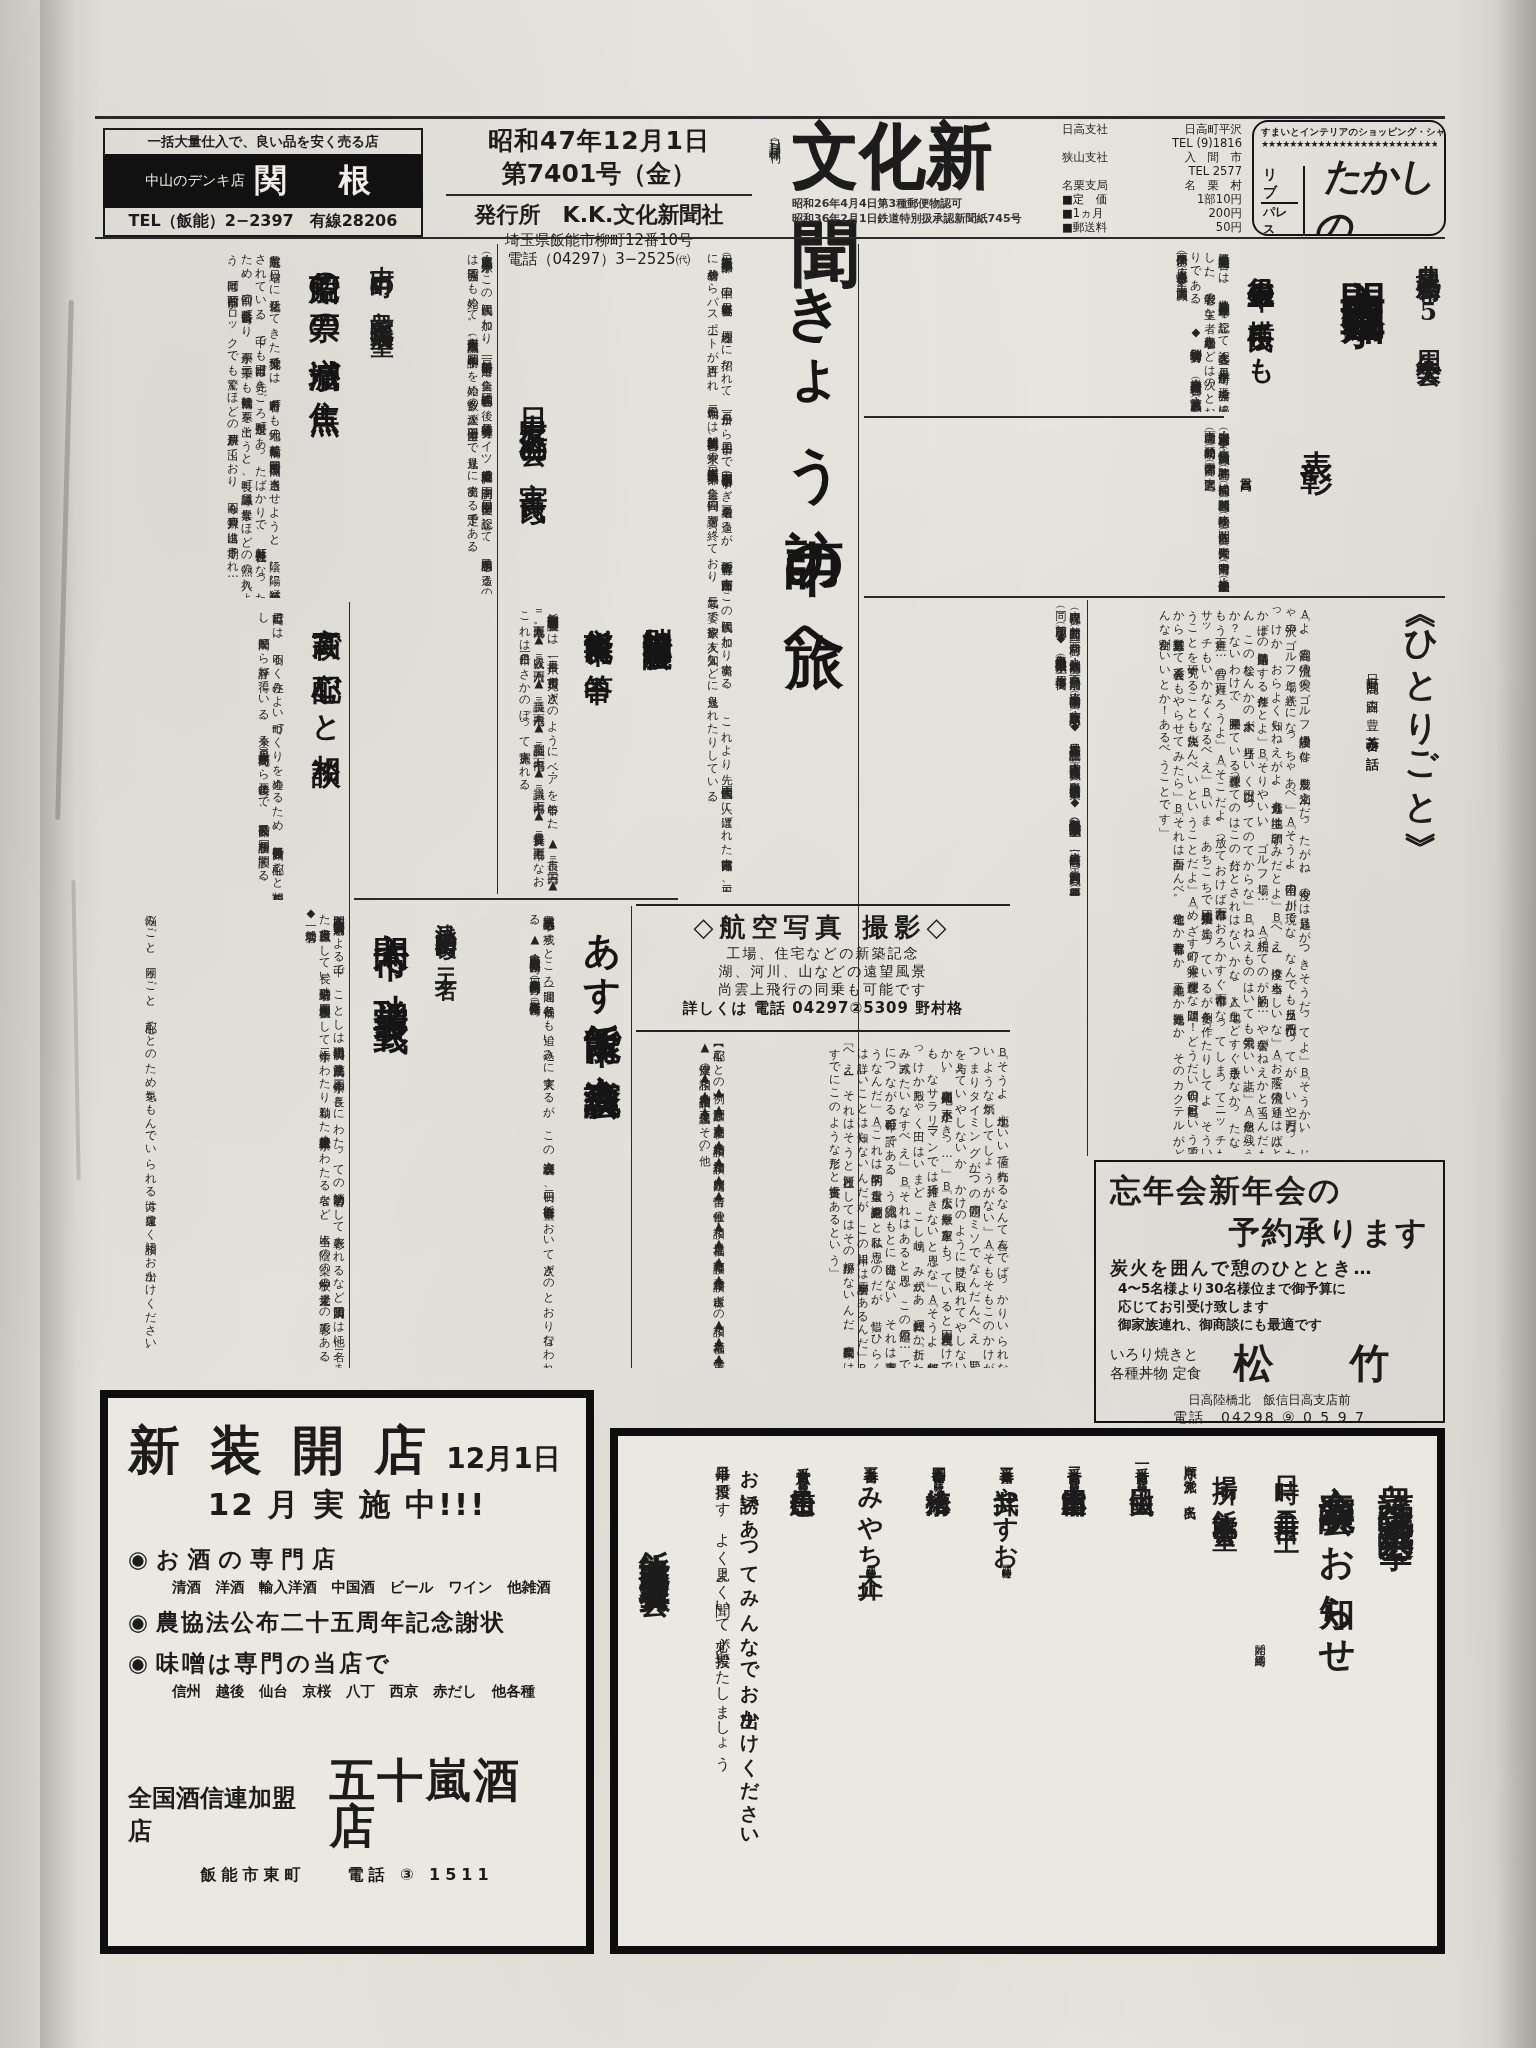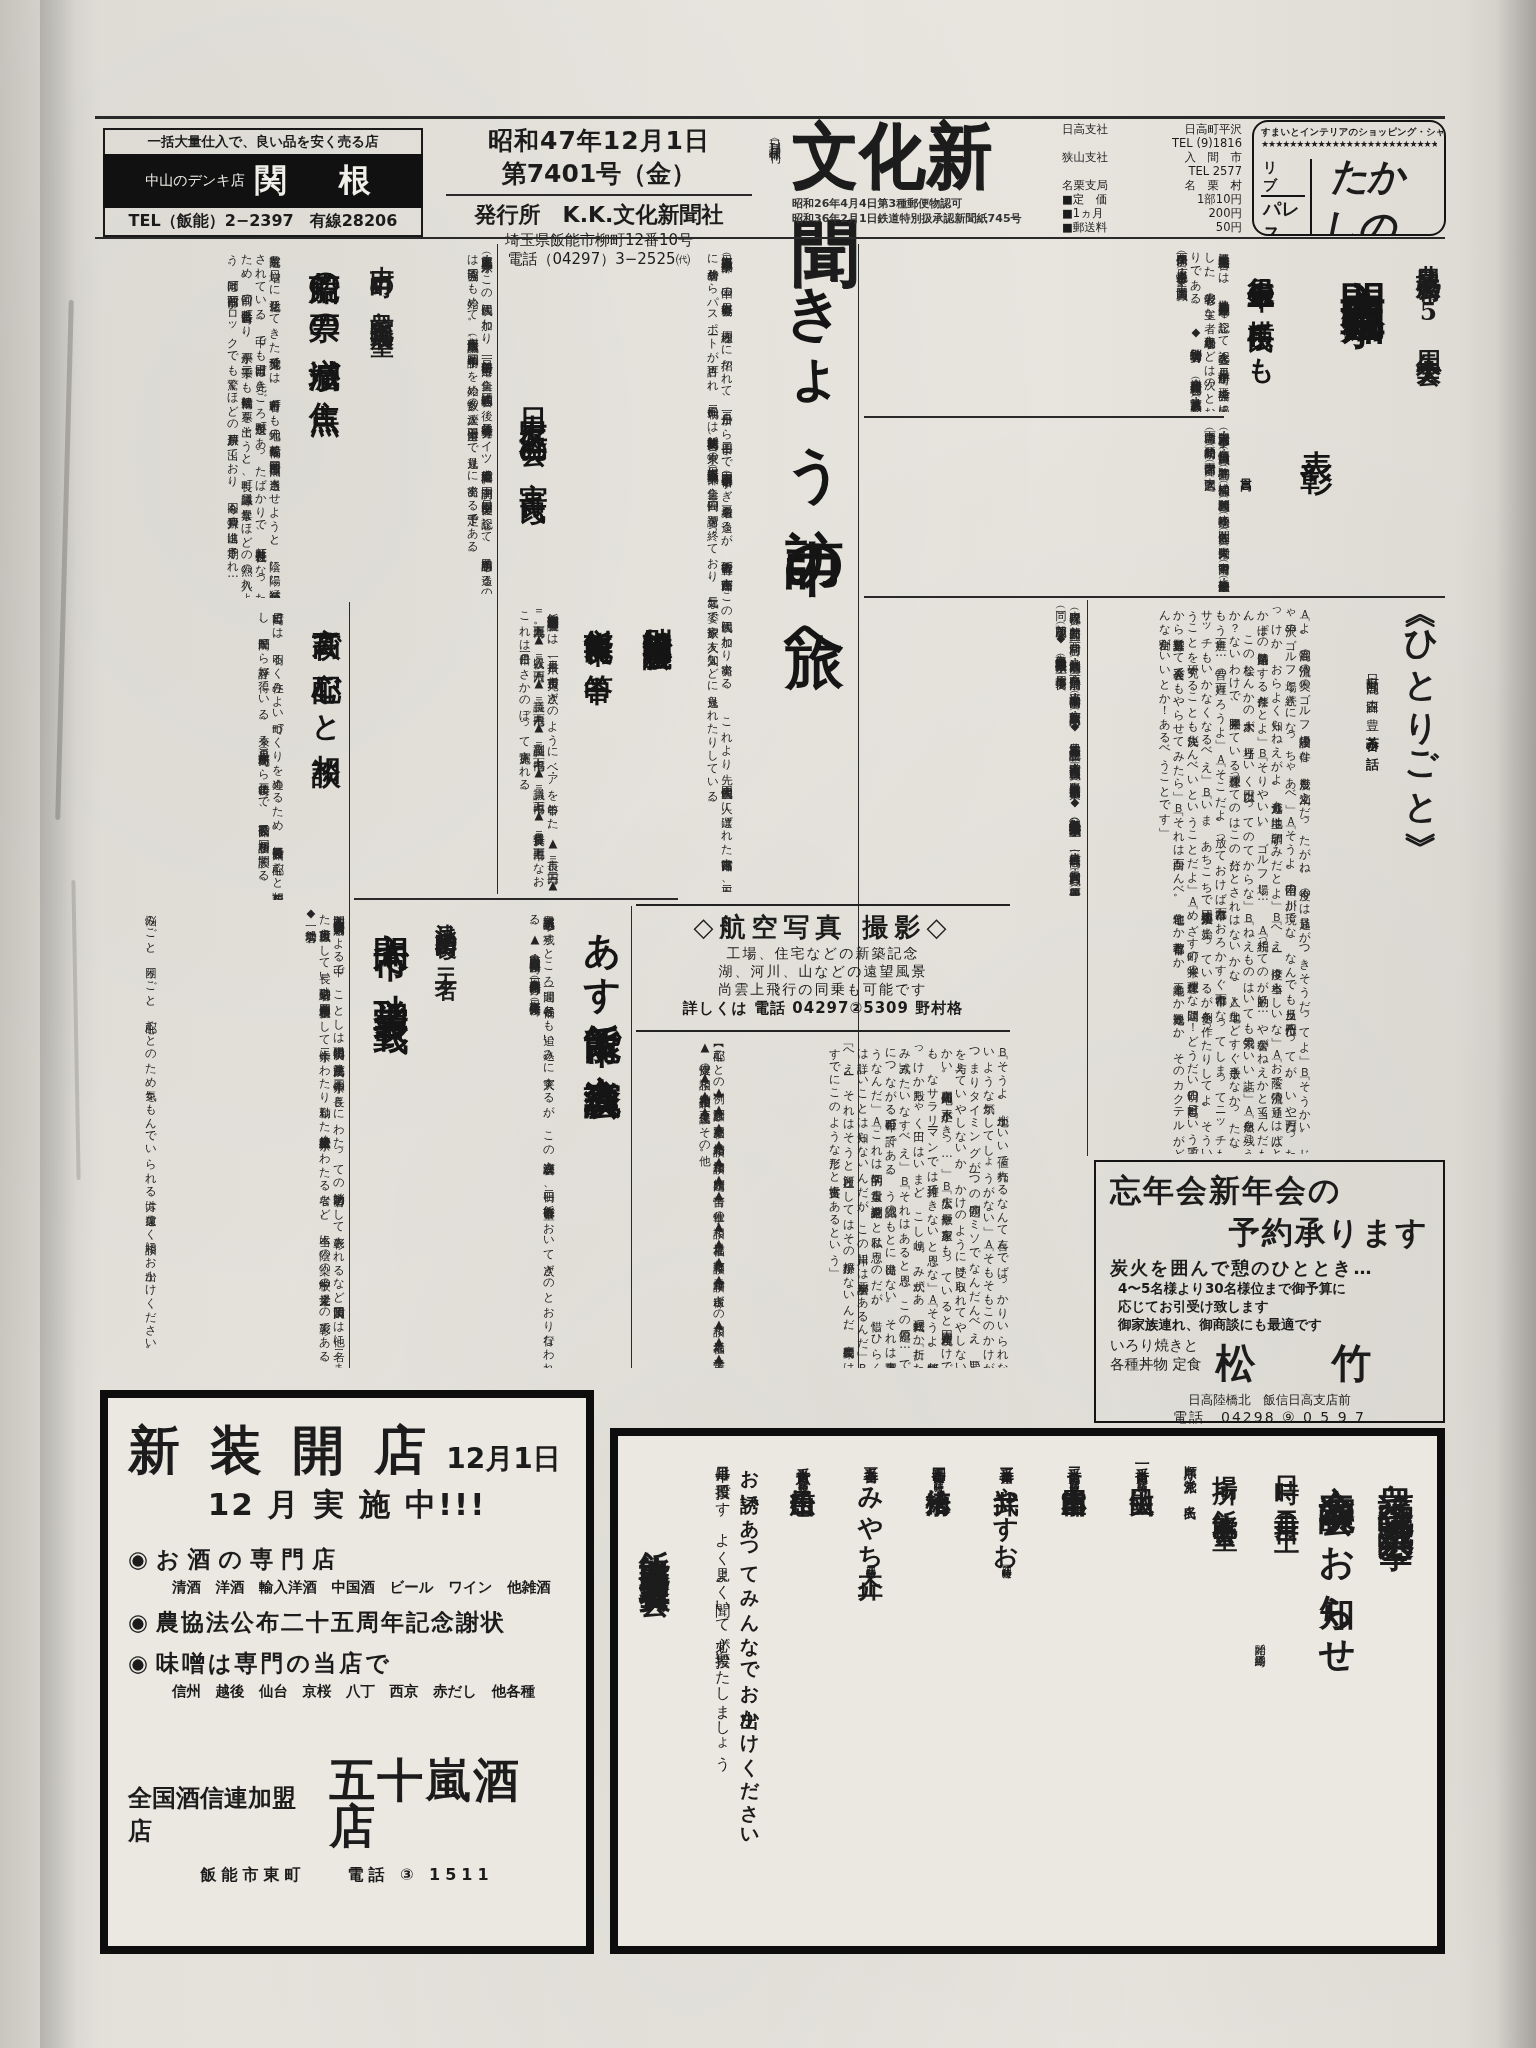--- a/index.html
+++ b/index.html
@@ -97,21 +97,21 @@
         <span>50円</span>
       </div>
   </div>
 
   <div class="abs" style="left:1252px;top:120px;width:194px;height:116px;border:2.5px solid #141414;border-radius:16px;box-sizing:border-box;padding:4px 7px;overflow:hidden;">
     <div style="font-size:9.5px;font-weight:bold;white-space:nowrap;">すまいとインテリアのショッピング・シャトウ</div>
     <div style="font-size:9px;letter-spacing:-1px;white-space:nowrap;overflow:hidden;">★★★★★★★★★★★★★★★★★★★★★★★★★</div>
     <div style="display:flex;align-items:center;gap:16px;margin-top:2px;">
       <div style="border-right:2px solid #141414;padding-right:5px;">
         <div style="font-size:14px;font-weight:bold;border-bottom:2px solid #141414;padding:0 2px;">リ　ブ</div>
-        <div style="font-size:18px;font-weight:bold;padding:0 2px;">パレス</div>
+        <div style="font-size:12px;font-weight:bold;padding:0 2px;">パレス</div>
       </div>
       <div style="font-size:38px;font-weight:900;transform:skewX(-10deg);letter-spacing:-2px;">たかしの</div>
     </div>
 
   </div>
 
   <div class="abs rule" style="left:95px;top:237px;width:1350px;height:2px;"></div>
 
   <div class="abs flexrr" style="left:100px;top:246px;width:298px;height:352px;gap:6px;">
     <div class="v serif kicker" style="width:46px;font-size:24px;letter-spacing:5px;">吉田町の衆院選展望</div>
@@ -223,21 +223,21 @@
     <span>Ｂ「それはあると思う。この厄題の…で水問題につながる町百年の計である。う認識のもとに出発けない。それは事実そうなんだ」　Ａ「これは学問的に貴重な調査結果だと私は思うのだが。惜しひらくは詳しいことは知らないんだが。この川岸には亜炭層があるんだ」　Ｂ「へえー。それはそうと河段丘としてはその根跡がないんだ。慶長年間にはすでにこのような形だと古文書にあるという」</span>
   </div>
 
   <div class="abs" style="left:1094px;top:1160px;width:351px;height:263px;border:2.5px solid #141414;box-sizing:border-box;padding:8px 14px;">
     <div class="serif" style="font-size:31px;font-weight:900;letter-spacing:2px;">忘年会新年会の</div>
     <div class="serif" style="font-size:31px;font-weight:900;letter-spacing:2px;text-align:right;">予約承ります</div>
     <div style="font-size:18px;font-weight:bold;letter-spacing:2px;margin-top:2px;">炭火を囲んで憩のひととき…</div>
     <div style="font-size:13.5px;font-weight:bold;margin-left:8px;">4〜5名様より30名様位まで御予算に</div>
     <div style="font-size:13.5px;font-weight:bold;margin-left:8px;">応じてお引受け致します</div>
     <div style="font-size:13.5px;font-weight:bold;margin-left:8px;">御家族連れ、御商談にも最適です</div>
-    <div style="display:flex;align-items:flex-start;gap:14px;margin-top:2px;">
+    <div style="display:flex;align-items:center;gap:32px;margin-top:2px;">
       <div>
         <div style="font-size:14.5px;">いろり焼きと</div>
         <div style="font-size:14.5px;">各種丼物 定食</div>
       </div>
       <div class="serif" style="font-size:40px;font-weight:900;letter-spacing:18px;">松　竹</div>
     </div>
     <div style="font-size:12.5px;text-align:center;margin-top:1px;">日高陸橋北　飯信日高支店前</div>
     <div style="font-size:14px;text-align:center;letter-spacing:2px;">電話　04298 ⑨ 0 5 9 7</div>
   </div>
 

